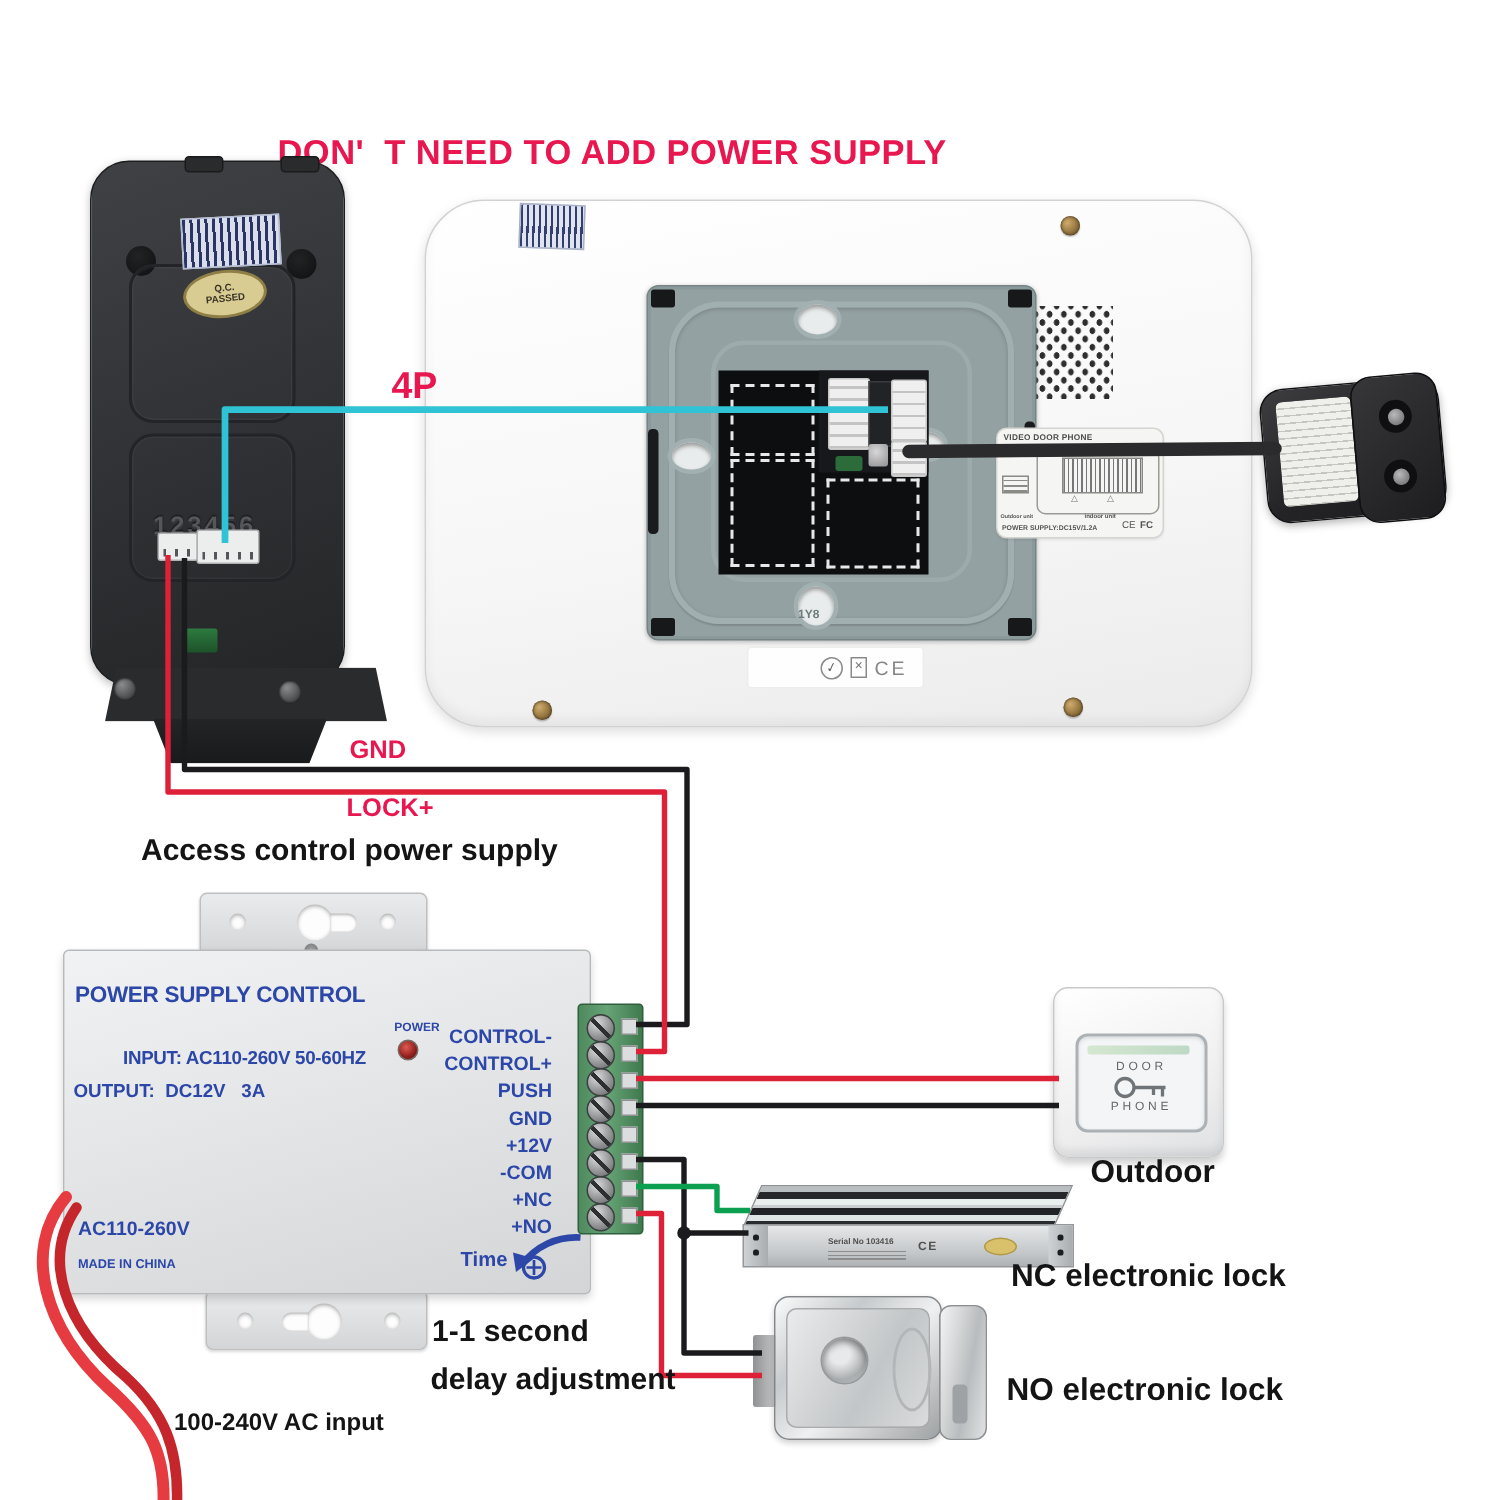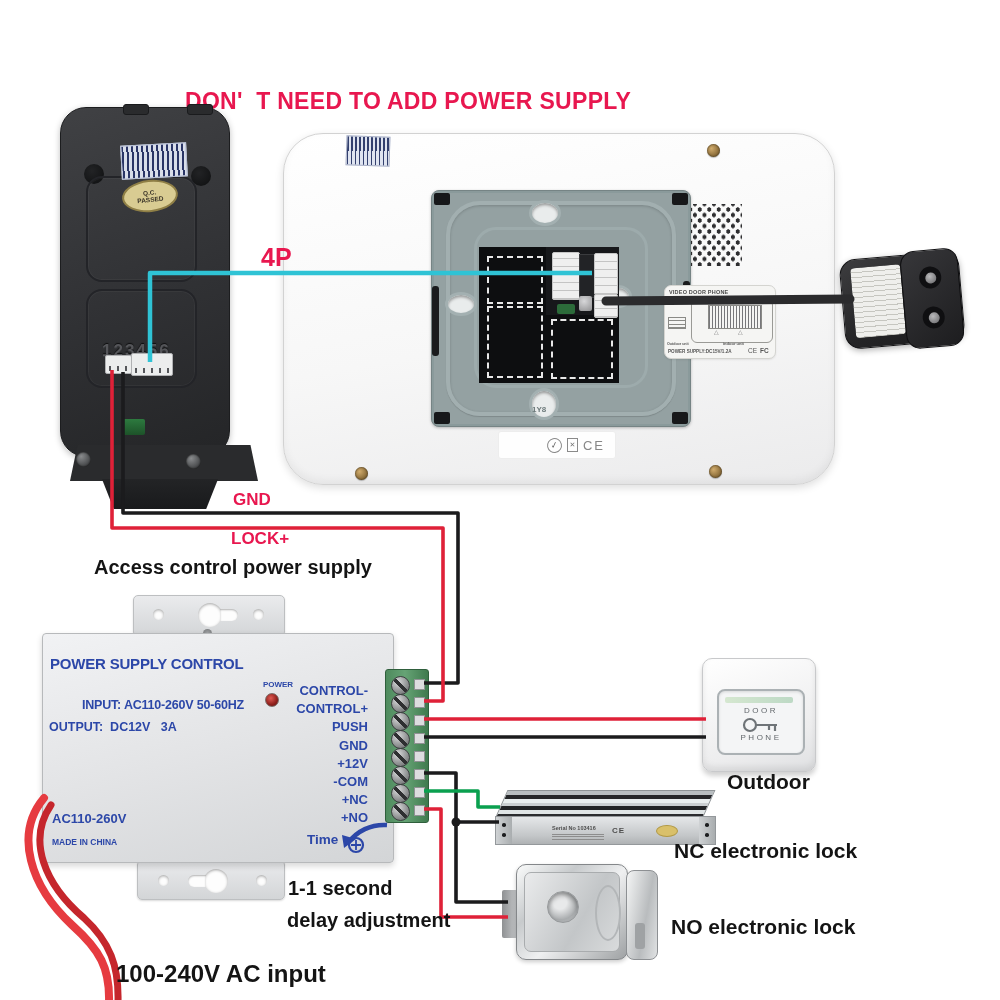--- a/index.html
+++ b/index.html
@@ -429,15 +429,15 @@
 
   <div class="abs wirelabel z70" style="left:229px;top:243px;font-size:25px;padding-left:32px;">4P</div>
   <div class="abs wirelabel z70" style="left:233px;top:490px;font-size:17px;">GND</div>
   <div class="abs wirelabel z70" style="left:231px;top:529px;font-size:17px;">LOCK+</div>
   <div class="abs blklabel z70" style="left:94px;top:556px;font-size:20px;">Access control power supply</div>
   <div class="abs blklabel z70" style="left:727px;top:770px;font-size:21px;">Outdoor</div>
   <div class="abs blklabel z70" style="left:671px;top:915px;font-size:21px;">NO electronic lock</div>
   <div class="abs blklabel z70" style="left:674px;top:839px;font-size:21px;">NC electronic lock</div>
   <div class="abs blklabel z70" style="left:288px;top:877px;font-size:20px;">1-1 second</div>
   <div class="abs blklabel z70" style="left:287px;top:909px;font-size:20px;">delay adjustment</div>
-  <div class="abs blklabel z70" style="left:116px;top:960px;font-size:24px;">100-240V AC input</div>
+  <div class="abs blklabel z70" style="left:116px;top:940px;font-size:16px;">100-240V AC input</div>
 
 </div>
 
 </body></html>

